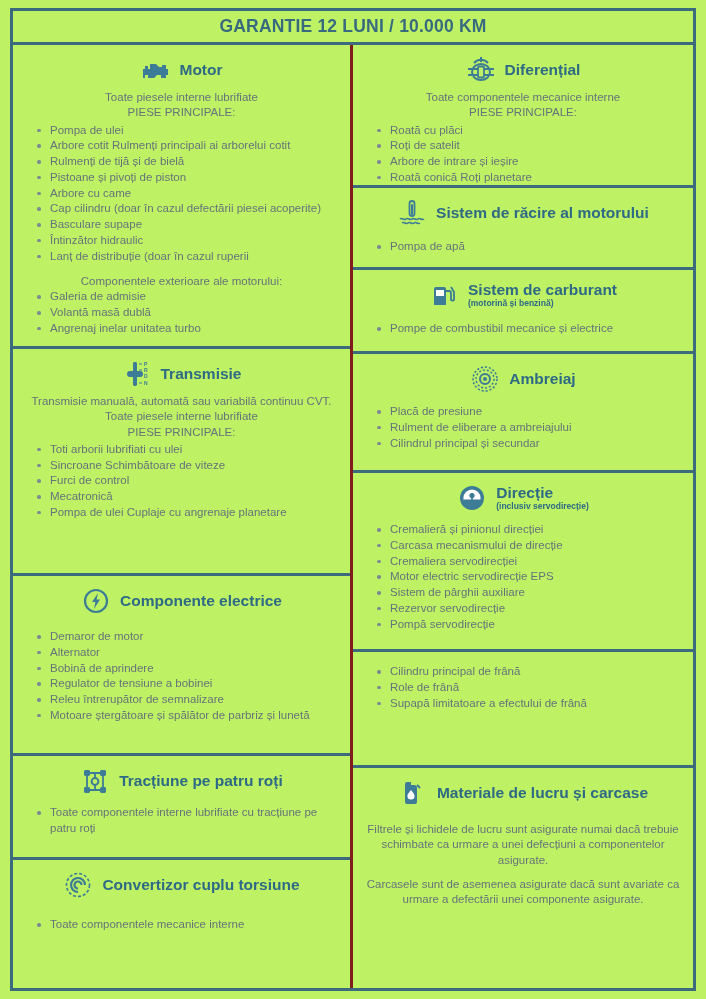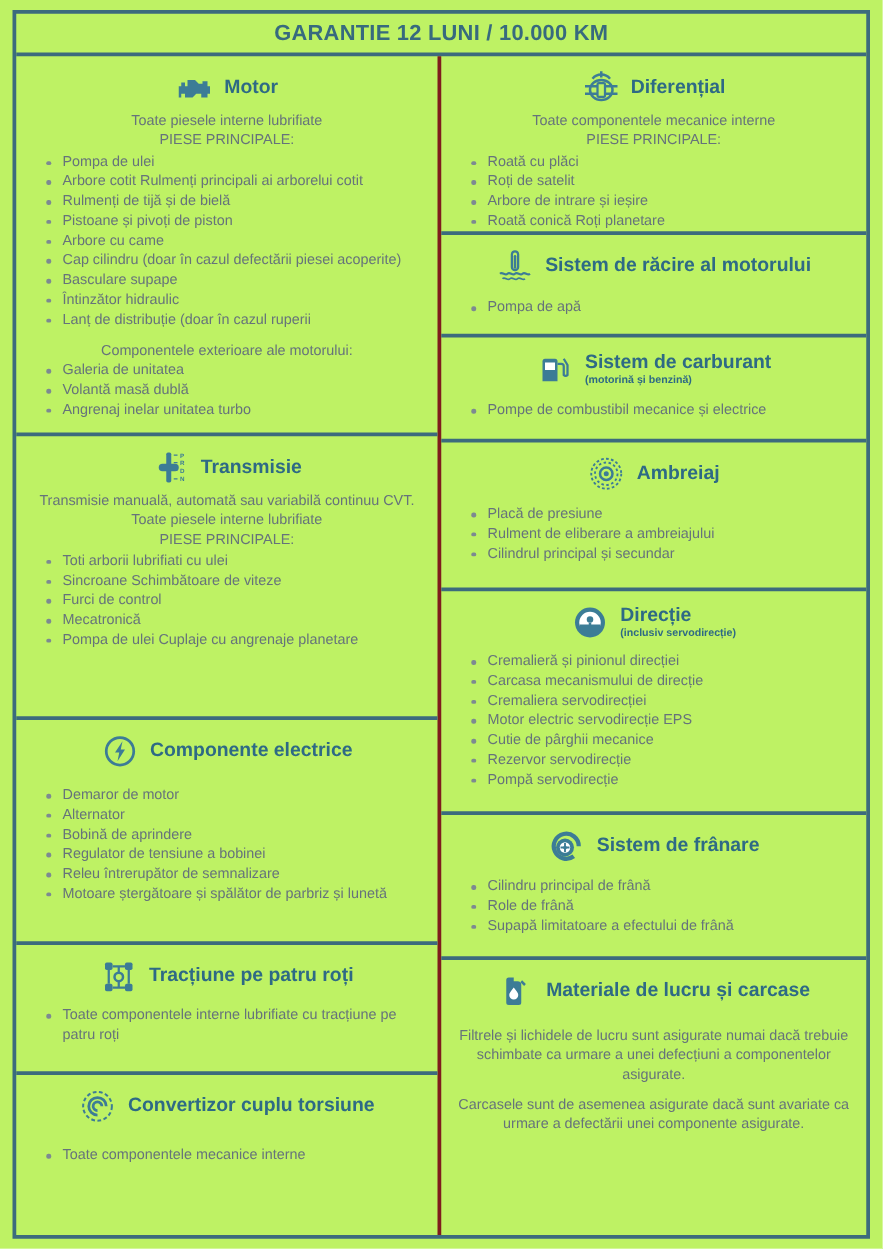--- a/index.html
+++ b/index.html
@@ -145,21 +145,21 @@
             <li>Rulmenți de tijă și de bielă</li>
             <li>Pistoane și pivoți de piston</li>
             <li>Arbore cu came</li>
             <li>Cap cilindru (doar în cazul defectării piesei acoperite)</li>
             <li>Basculare supape</li>
             <li>Întinzător hidraulic</li>
             <li>Lanț de distribuție (doar în cazul ruperii</li>
           </ul>
           <div class="gap-note">Componentele exterioare ale motorului:</div>
           <ul class="items">
-            <li>Galeria de unitatea</li>
+            <li>Galeria de admisie</li>
             <li>Volantă masă dublă</li>
             <li>Angrenaj inelar unitatea turbo</li>
           </ul>
         </div>
 
         <div class="card" style="flex:0 0 227px;">
           <div class="card-head">
             <span class="icon">
               <svg width="30" height="30" viewBox="0 0 30 30" fill="none">
                 <rect x="11" y="3" width="4" height="24" rx="1.4" fill="currentColor"></rect>
@@ -354,41 +354,27 @@
             <span class="headtext">
               <span class="card-title">Direcție</span>
               <span class="card-sub">(inclusiv servodirecție)</span>
             </span>
           </div>
           <ul class="items" style="margin-top:4px;">
             <li>Cremalieră și pinionul direcției</li>
             <li>Carcasa mecanismului de direcție</li>
             <li>Cremaliera servodirecției</li>
             <li>Motor electric servodirecție EPS</li>
-            <li>Cutie de pârghii mecanice</li>
+            <li>Sistem de pârghii auxiliare</li>
             <li>Rezervor servodirecție</li>
             <li>Pompă servodirecție</li>
           </ul>
         </div>
 
         <div class="card" style="flex:0 0 116px;">
-          <div class="card-head">
-            <span class="icon">
-              <svg width="30" height="30" viewBox="0 0 30 30" fill="none">
-                <path d="M25 15a10 10 0 1 0-4 8" stroke="currentColor" stroke-width="3.4" fill="none"></path>
-                <circle cx="14" cy="16" r="7.2" fill="currentColor"></circle>
-                <circle cx="14" cy="16" r="4.2" fill="#ffffff"></circle>
-                <path d="M14 12.4v7.2M10.4 16h7.2" stroke="currentColor" stroke-width="1.5"></path>
-                <circle cx="14" cy="16" r="1.5" fill="currentColor"></circle>
-              </svg>
-            </span>
-            <span class="headtext">
-              <span class="card-title">Sistem de frânare</span>
-            </span>
-          </div>
           <ul class="items" style="margin-top:5px;">
             <li>Cilindru principal de frână</li>
             <li> Role de frână</li>
             <li> Supapă limitatoare a efectului de frână</li>
           </ul>
         </div>
 
         <div class="card last stretch">
           <div class="card-head">
             <span class="icon">

